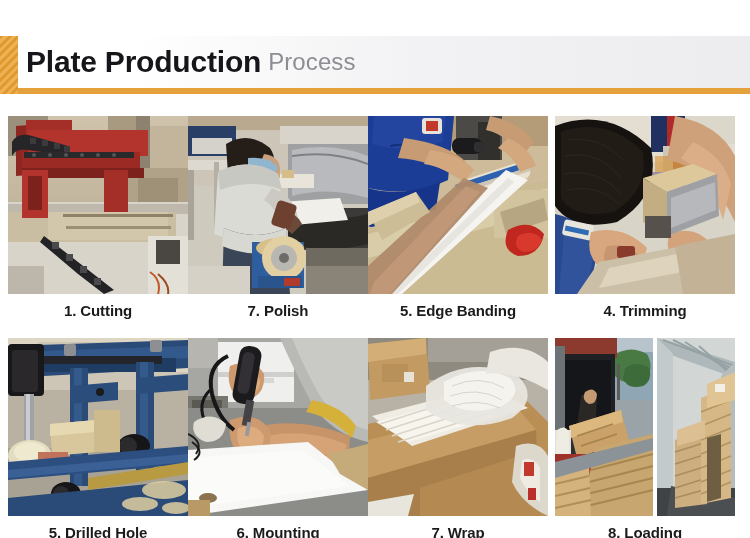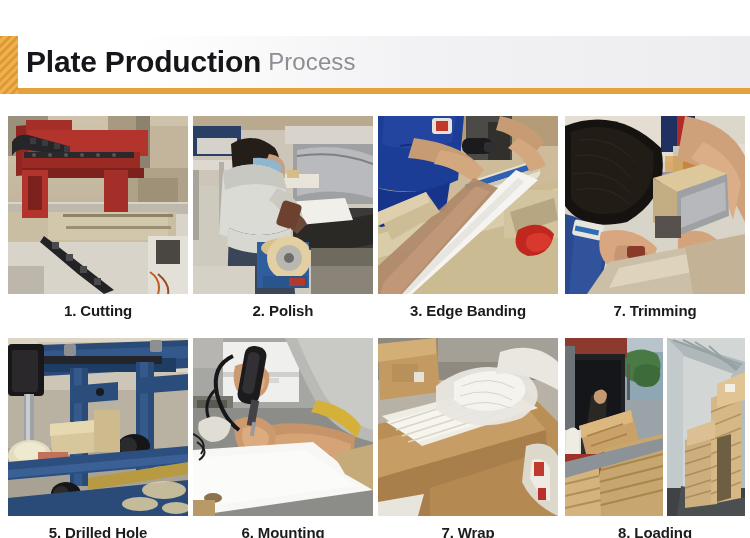--- a/index.html
+++ b/index.html
@@ -66,21 +66,21 @@
   }
 
   
   .grid {
     position: absolute;
     left: 8px; top: 116px;
     width: 737px;
   }
   .row { display: flex; }
   .row + .row { margin-top: 12px; }
-  .cell { width: 180px; margin-right: 5px; }
+  .cell { width: 180px; }
   .cell.gap-wide { margin-right: 7px; }
   .cell:last-child { margin-right: 0; }
 
   .photo {
     position: relative;
     width: 180px; height: 178px;
     overflow: hidden;
     background: #cfcabf;
   }
   .photo > svg { display: block; width: 180px; height: 178px; }
@@ -224,21 +224,21 @@
             <circle cx="96" cy="142" r="22" fill="#e3d0a2"></circle>
             <circle cx="96" cy="142" r="13" fill="#b9b7b2"></circle>
             <circle cx="96" cy="142" r="5" fill="#6e6c68"></circle>
             <rect x="70" y="160" width="44" height="12" fill="#2a548c"></rect>
             <rect x="96" y="162" width="16" height="8" fill="#b03a2e"></rect>
             <rect x="0" y="150" width="62" height="28" fill="#d6d1c6"></rect>
             <rect x="118" y="132" width="62" height="46" fill="#6f6a60"></rect>
             <rect x="118" y="150" width="62" height="28" fill="#8a8378"></rect>
           </svg>
         </div>
-        <div class="caption">2. Polish</div>
+        <div class="caption">7. Polish</div>
       </div>
 
       <div class="cell gap-wide">
         <div class="photo">
           <svg viewBox="0 0 180 178" preserveAspectRatio="none" role="img">
             <rect width="180" height="178" fill="#cdbb9a"></rect>
             <rect x="0" y="0" width="180" height="30" fill="#b49c78"></rect>
             <rect x="88" y="0" width="46" height="44" fill="#4c4a46"></rect>
             <rect x="110" y="6" width="22" height="38" fill="#31302d"></rect>
 
@@ -274,21 +274,21 @@
             <path d="M0 150 L96 62 L120 72 L24 178 L0 178 Z" fill="#b08a6a" opacity="0.95"></path>
             <path d="M6 166 L98 70 L112 76 L22 178 L2 178 Z" fill="#c09878"></path>
 
             <path d="M0 96 L48 76 L62 96 L14 124 Z" fill="#cdbd96"></path>
             <path d="M0 96 L48 76 L52 86 L0 110 Z" fill="#ded0ad"></path>
 
             <path d="M140 114 q22 -12 36 4 q-4 22 -26 22 q-18 -6 -10 -26 Z" fill="#c0271f"></path>
             <path d="M150 120 q16 -8 24 4 q-4 12 -18 12 q-12 -4 -6 -16 Z" fill="#d8392c"></path>
           </svg>
         </div>
-        <div class="caption">3. Edge Banding</div>
+        <div class="caption">5. Edge Banding</div>
       </div>
 
       <div class="cell">
         <div class="photo">
           <svg viewBox="0 0 180 178" preserveAspectRatio="none" role="img">
             <rect width="180" height="178" fill="#d9d4c8"></rect>
             <rect x="0" y="0" width="180" height="46" fill="#e3ded1"></rect>
             <rect x="96" y="0" width="44" height="36" fill="#203060"></rect>
             <rect x="112" y="0" width="10" height="36" fill="#b02a2a"></rect>
             <rect x="130" y="0" width="50" height="28" fill="#dcd7cb"></rect>
@@ -325,21 +325,21 @@
             <path d="M88 62 L112 76 L112 120 L88 106 Z" fill="#c3ad82"></path>
             <path d="M112 76 L162 58 L164 100 L112 120 Z" fill="#9ea0a4"></path>
             <path d="M116 82 L160 66 L161 94 L116 112 Z" fill="#b6b8bb"></path>
             <rect x="90" y="100" width="26" height="22" fill="#56514c"></rect>
 
             <path d="M44 146 L180 120 L180 178 L22 178 Z" fill="#cbbfa8"></path>
             <path d="M54 152 L180 126 L180 146 L44 172 Z" fill="#ded3bc"></path>
             <path d="M120 130 L180 118 L180 178 L128 178 Z" fill="#c3b295"></path>
           </svg>
         </div>
-        <div class="caption">7. Trimming</div>
+        <div class="caption">4. Trimming</div>
       </div>
     </div>
 
     <div class="row">
 
       <div class="cell">
         <div class="photo">
           <svg viewBox="0 0 180 178" preserveAspectRatio="none" role="img">
             <rect width="180" height="178" fill="#cdc6b6"></rect>
             <rect x="0" y="0" width="180" height="34" fill="#ddd6c5"></rect>

